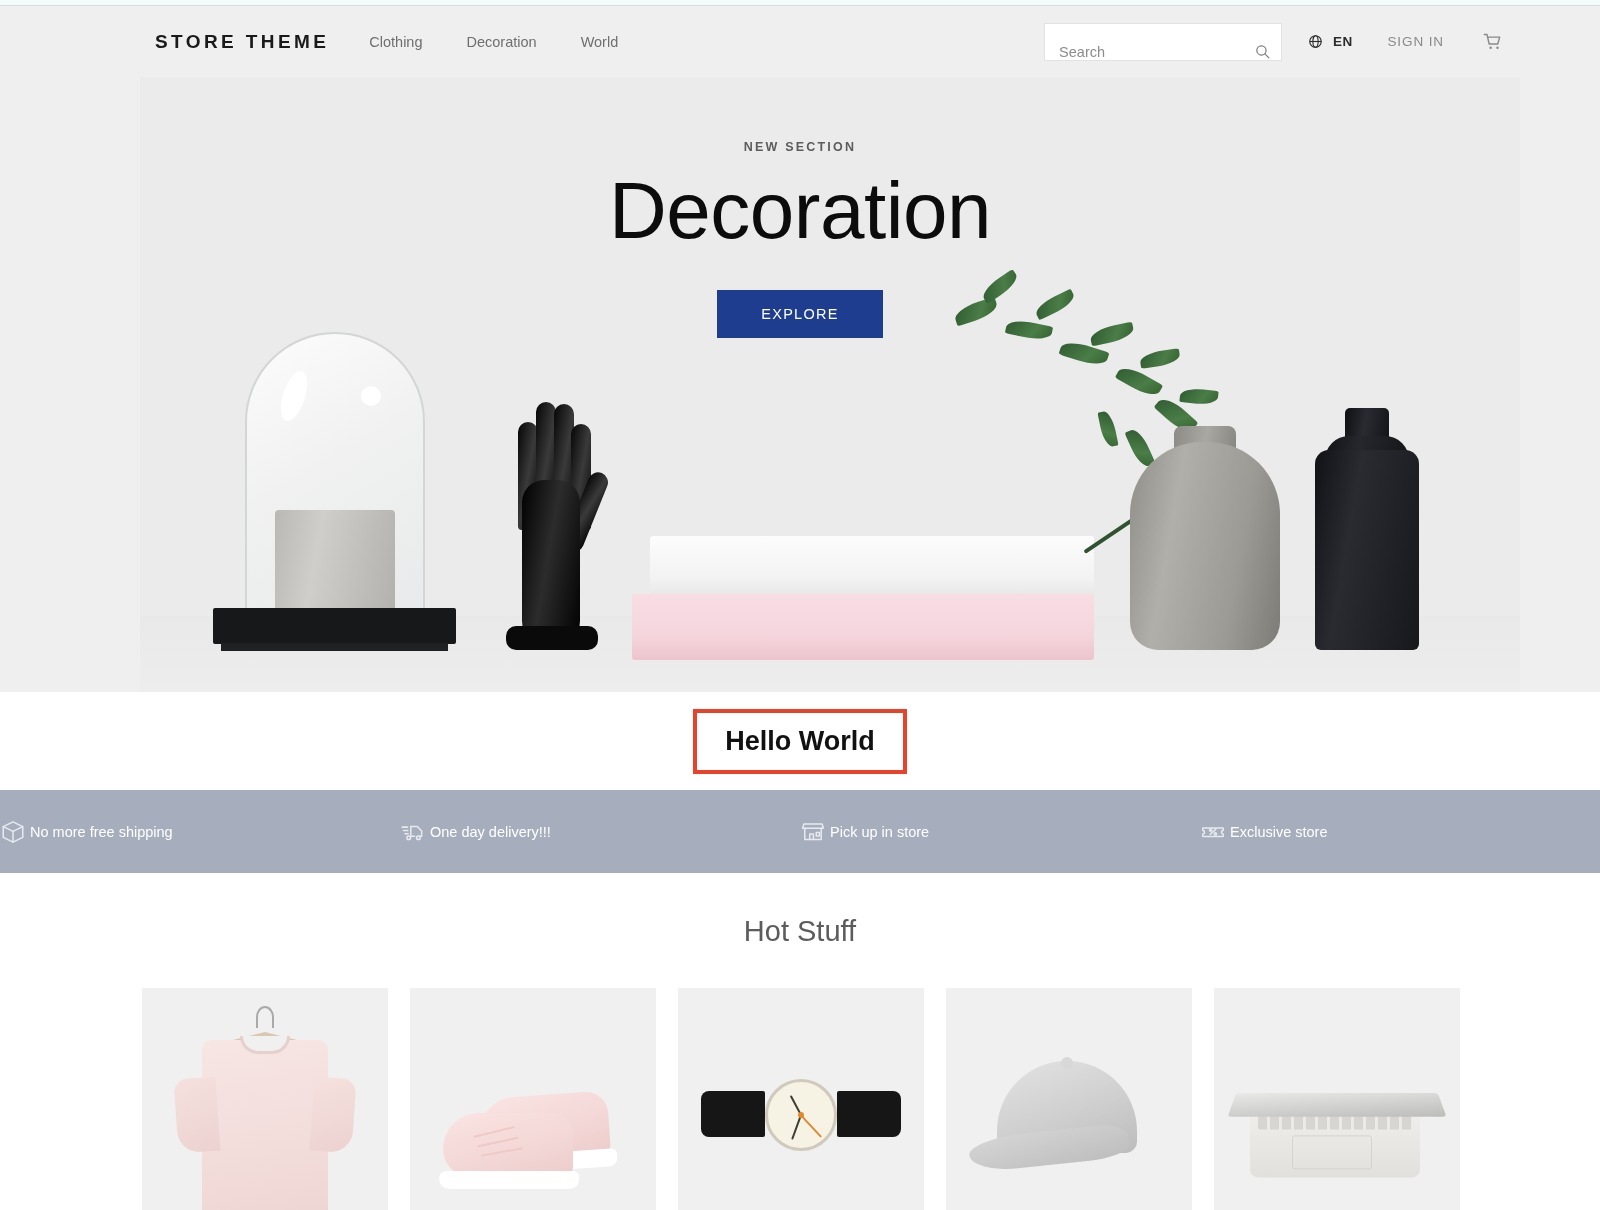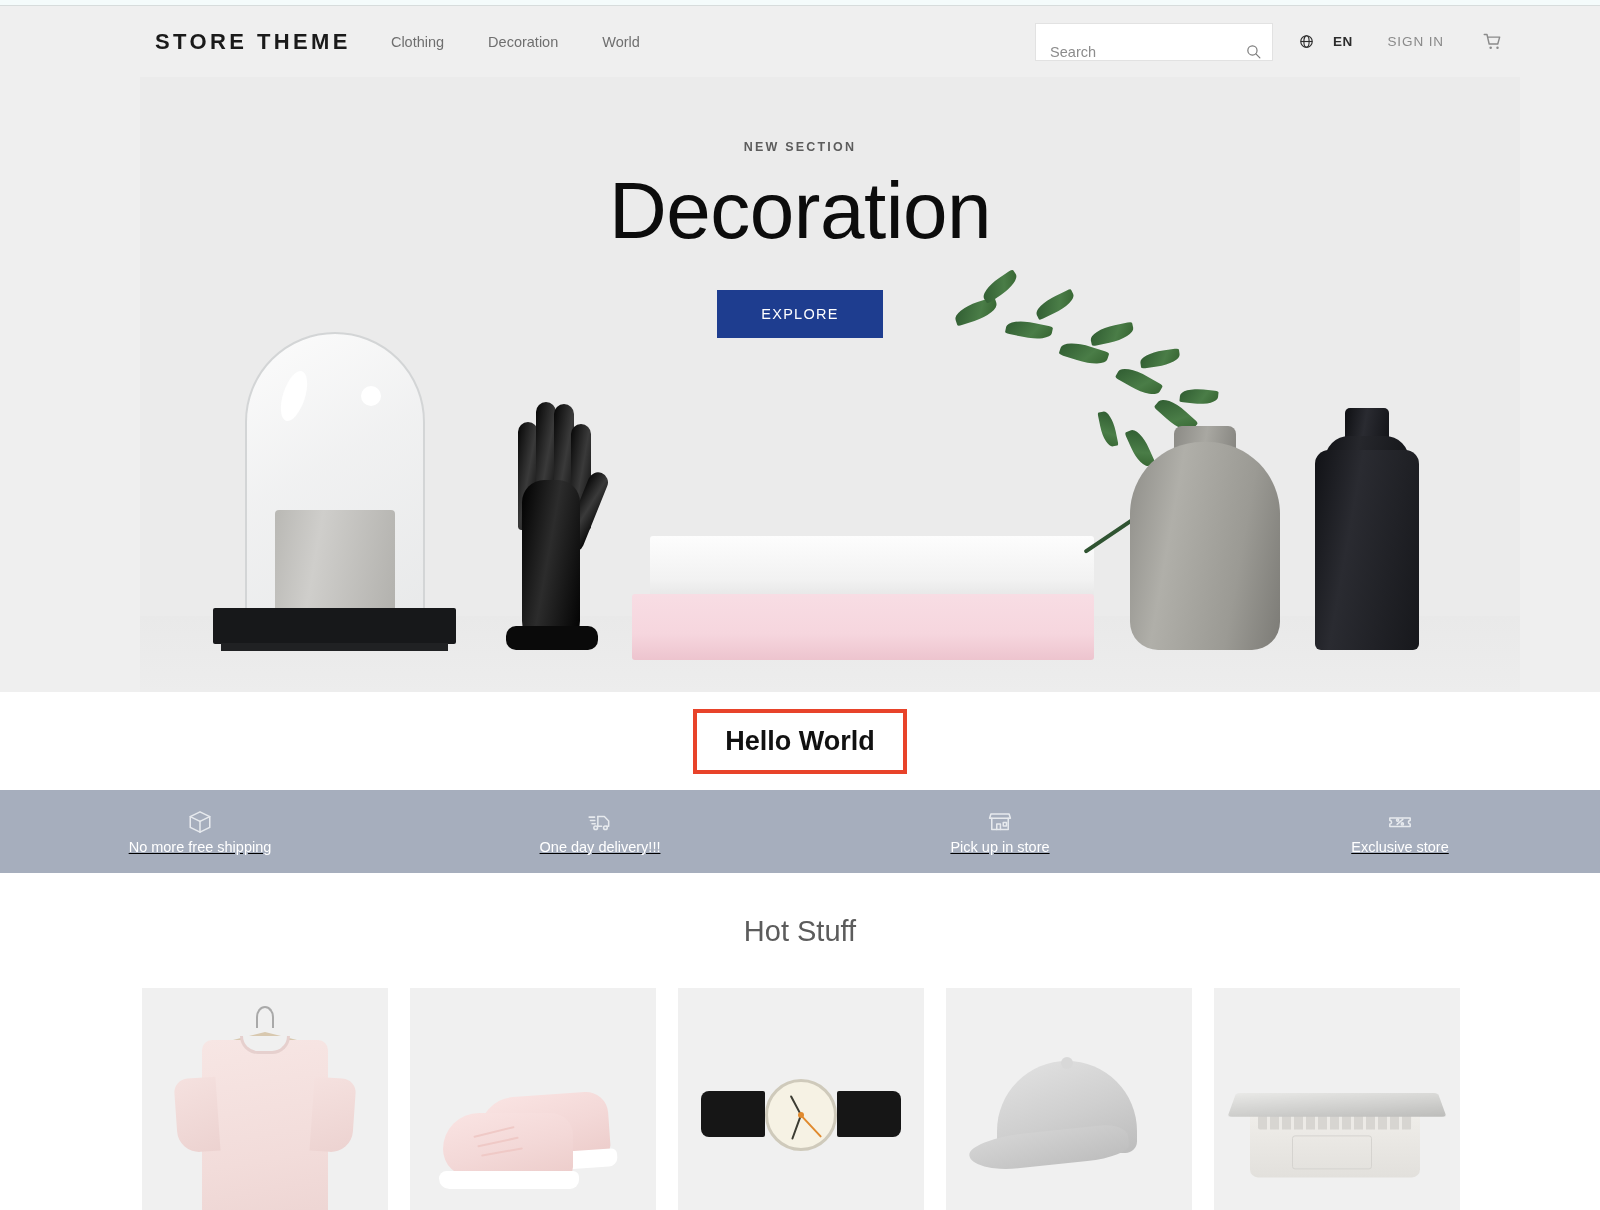--- a/index.html
+++ b/index.html
@@ -20,21 +20,21 @@
 
   
   .header {
     height: 71px;
     background: #efefef;
     display: flex;
     align-items: center;
     padding: 0 96px 0 155px;
   }
   .brand {
-    font-size: 22px;
+    font-size: 19px;
     font-weight: 700;
     letter-spacing: 3.4px;
     color: #1a1a1a;
     white-space: nowrap;
   }
   .nav {
     display: flex;
     align-items: center;
     gap: 44px;
     margin-left: 40px;
@@ -66,21 +66,21 @@
     font-size: 14.5px;
     color: #4a4a4a;
     font-family: "Liberation Sans", sans-serif;
     background: transparent;
   }
   .search-input::placeholder { color: #8c8c8c; }
   .icon-search { width: 17px; height: 17px; flex: none; }
   .lang {
     display: flex;
     align-items: flex-end;
-    gap: 19px;
+    gap: 10px;
     margin-left: 26px;
     cursor: pointer;
   }
   .lang-label {
     font-size: 13.5px;
     font-weight: 700;
     color: #2c2c2c;
     letter-spacing: .3px;
   }
   .signin {
@@ -276,25 +276,24 @@
   
   .features {
     height: 83px;
     background: #a6aebd;
     display: flex;
     align-items: center;
   }
   .feature {
     flex: 1;
     display: flex;
-    flex-direction: column;
+    flex-direction: row;
     align-items: center;
     gap: 4px;
     cursor: pointer;
-    text-decoration: underline;
   }
   .feature-label {
     font-size: 14.5px;
     color: #ffffff;
   }
   .feature-icon { width: 26px; height: 26px; display: block; }
 
   
   .hot-title {
     text-align: center;

